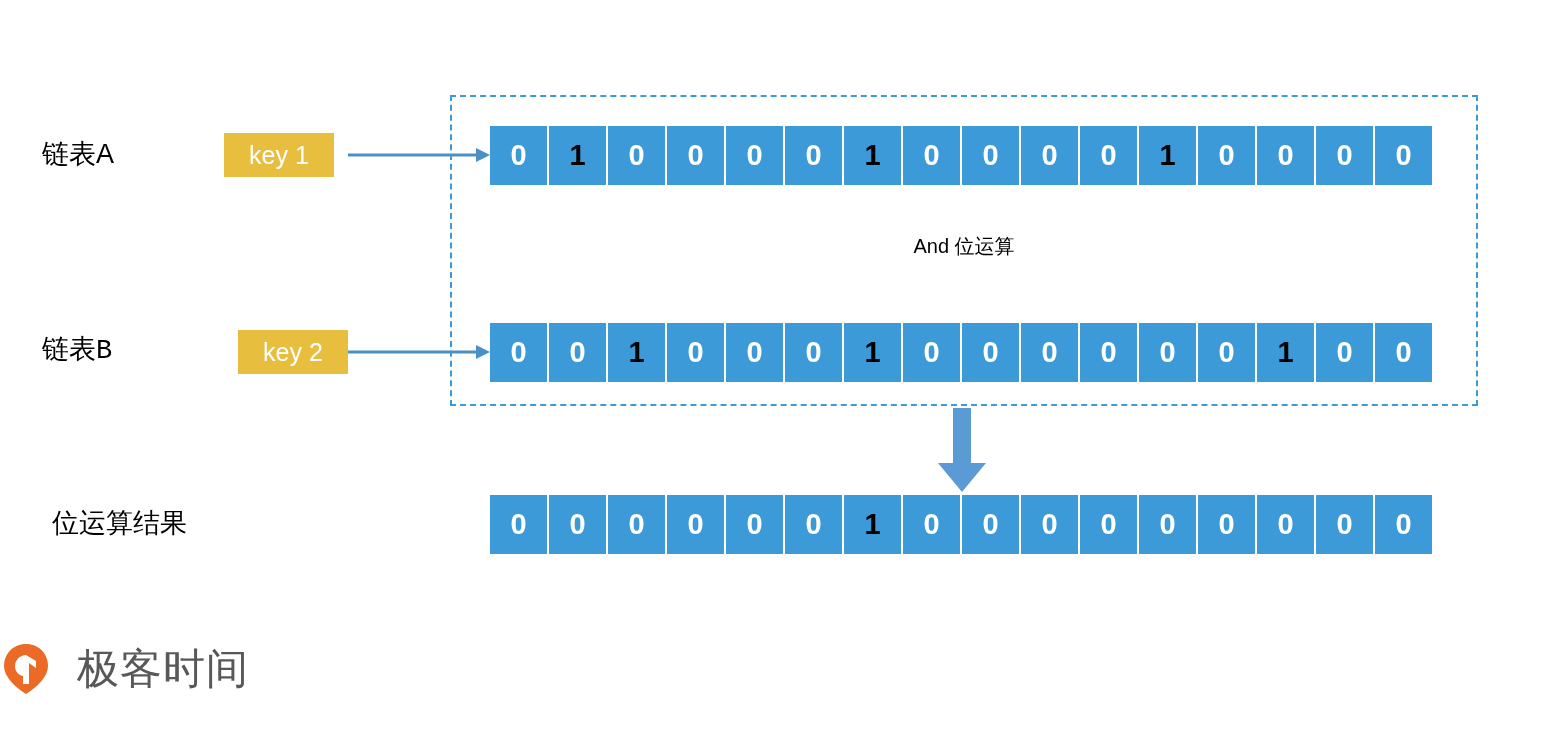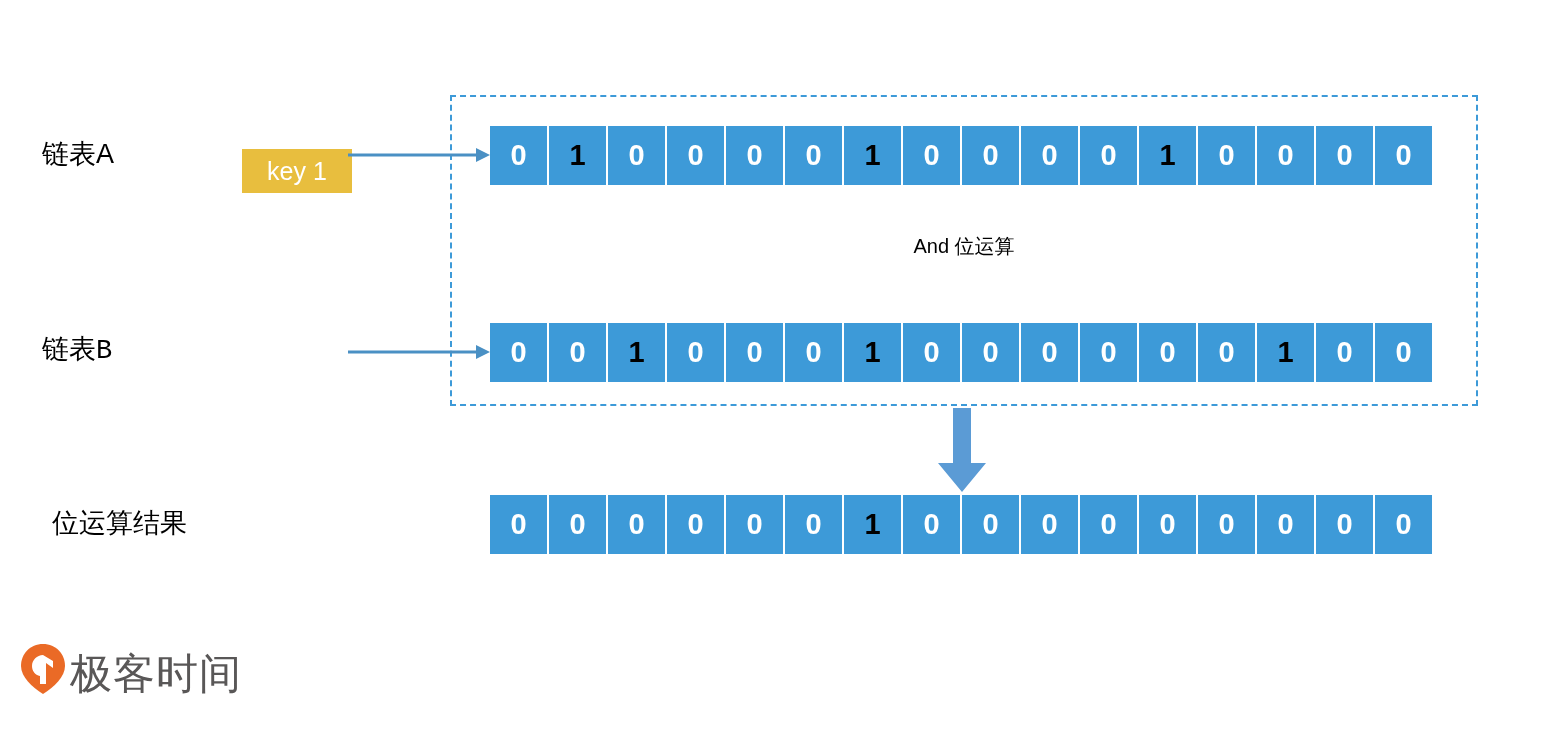--- a/index.html
+++ b/index.html
@@ -49,21 +49,21 @@
     width: 110px;
     height: 44px;
     background: #e8be3e;
     color: #ffffff;
     font-size: 25px;
     display: flex;
     align-items: center;
     justify-content: center;
     box-sizing: border-box;
   }
-  .key-box.a { left: 242px; top: 133px; margin-top: 16px; }
+  .key-box.a { left: 224px; top: 133px; }
   .key-box.b { left: 238px; top: 330px; }
 
   
   .connector {
     position: absolute;
     left: 348px;
     width: 142px;
     height: 20px;
   }
   .connector.a { top: 145px; }
@@ -111,25 +111,25 @@
     position: absolute;
     left: 930px;
     top: 408px;
     width: 64px;
     height: 84px;
   }
 
   
   .logo {
     position: absolute;
-    left: 20px;
+    left: 3px;
     top: 643px;
     display: flex;
-    align-items: flex-end;
-    gap: 4px;
+    align-items: center;
+    gap: 28px;
   }
   .logo-mark {
     width: 46px;
     height: 52px;
   }
   .logo-text {
     font-size: 42px;
     color: #595757;
     letter-spacing: 1px;
     line-height: 1;
@@ -170,20 +170,21 @@
       <div class="bit-cell zero">0</div>
       <div class="bit-cell zero">0</div>
       <div class="bit-cell zero">0</div>
       <div class="bit-cell zero">0</div>
     </div>
 
   <div class="op-label">And 位运算</div>
 
   <div class="row-label b">链表B</div>
 
+  <div class="key-box b">key 2</div>
 
   <div class="connector b">
     <svg width="142" height="20" viewBox="0 0 142 20">
       <line x1="0" y1="10" x2="128" y2="10" stroke="#4a90c4" stroke-width="3"></line>
       <polygon points="128,3 142,10 128,17" fill="#4a90c4"></polygon>
     </svg>
   </div>
 
   <div class="bit-row b">
       <div class="bit-cell zero">0</div>

